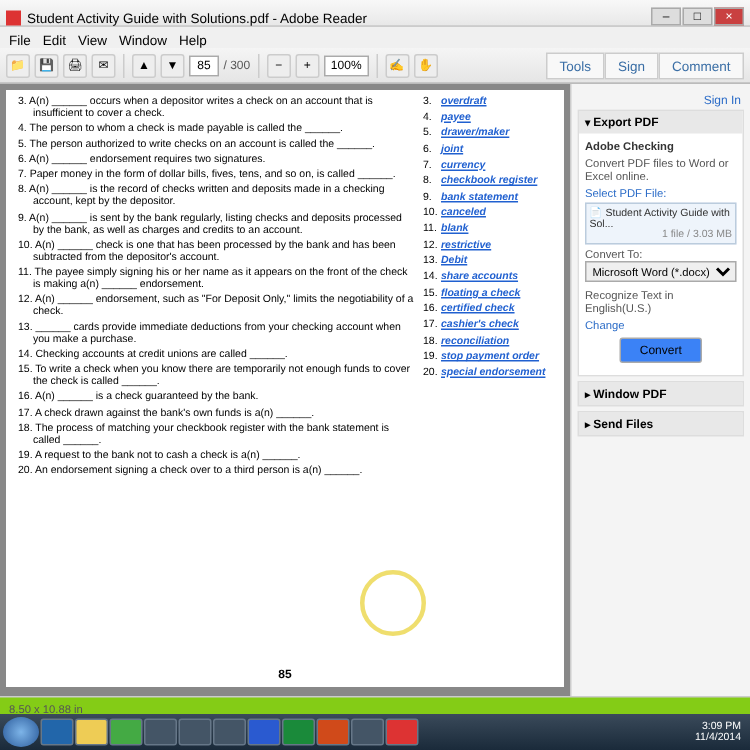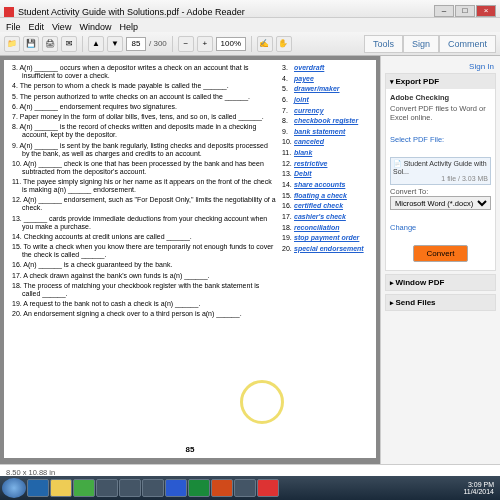--- a/index.html
+++ b/index.html
@@ -29,26 +29,26 @@
 .hl{position:absolute;width:44px;height:44px;border:3px solid #e8d030;border-radius:50%;bottom:34px;right:92px;opacity:0.7}
 .pgnum{position:absolute;bottom:4px;left:50%;transform:translateX(-50%);font-size:8px;font-weight:bold}
 .sidepanel{width:120px;background:#f4f4f4;border-left:1px solid #ccc;font-size:8px;padding:4px}
 .sp-link{color:#2a6bc7;text-align:right;padding:2px;font-size:8px}
 .sp-sec{border:1px solid #ddd;background:#fff;margin-bottom:3px}
 .sp-hdr{background:#e8e8e8;padding:3px 4px;font-weight:bold;font-size:8px;display:flex;align-items:center}
 .sp-hdr::before{content:"▸ ";font-size:7px;margin-right:2px}
 .sp-hdr.open::before{content:"▾ "}
 .sp-body{padding:4px;font-size:7.5px;color:#555}
 .sp-body .ttl{color:#333;font-weight:bold;margin-bottom:2px}
-.sp-body .sel{color:#2a6bc7;margin:13px 0}
+.sp-body .sel{color:#2a6bc7;margin:2px 0}
 .sp-file{border:1px solid #bcd;background:#eef4fb;padding:2px;font-size:7px;margin:2px 0;color:#333}
 .sp-file .sz{color:#888;text-align:right}
 .combo{width:100%;height:14px;font-size:7.5px;border:1px solid #aaa}
-.cvtbtn{display:block;margin:4px auto;padding:3px 12px;font-size:8px;border:1px solid #aaa;background:#f97316;border-radius:2px}
-.statusbar{height:16px;background:#ffffff;font-size:7.5px;padding:0 6px;color:#555;display:flex;align-items:center;border-top:1px solid #ccc}
+.cvtbtn{display:block;margin:4px auto;padding:3px 12px;font-size:8px;border:1px solid #aaa;background:#3b82f6;border-radius:2px}
+.statusbar{height:16px;background:#84cc16;font-size:7.5px;padding:0 6px;color:#555;display:flex;align-items:center;border-top:1px solid #ccc}
 .taskbar{position:absolute;bottom:0;left:0;right:0;height:24px;background:linear-gradient(#3a4a5a,#1a2a3a);display:flex;align-items:center;padding:0 2px;gap:1px}
 .start{width:24px;height:20px;background:radial-gradient(circle,#7db4e8,#2a5a9a);border-radius:50%}
 .tskico{width:22px;height:18px;background:#456;border:1px solid #678;border-radius:2px}
 .tray{margin-left:auto;color:#fff;font-size:7px;text-align:right;padding-right:4px;line-height:1}
 </style>
 </head>
 <body>
 
 <div class="titlebar">
 <span class="ico"></span>
@@ -150,20 +150,21 @@
 <div class="ttl">Adobe Checking</div>
 <div>Convert PDF files to Word or Excel online.</div>
 <div class="sel">Select PDF File:</div>
 <div class="sp-file">
 <span>📄</span>
 <span>Student Activity Guide with Sol...</span>
 <div class="sz">1 file / 3.03 MB</div>
 </div>
 <div>Convert To:</div>
 <select class="combo"><option>Microsoft Word (*.docx)</option></select>
+<div style="margin-top:4px">Recognize Text in English(U.S.)</div>
 <div class="sel">Change</div>
 <button class="cvtbtn">Convert</button>
 </div>
 </div>
 <div class="sp-sec">
         <div class="sp-hdr">Window PDF</div>
       </div>
 <div class="sp-sec">
         <div class="sp-hdr">Send Files</div>
       </div>

